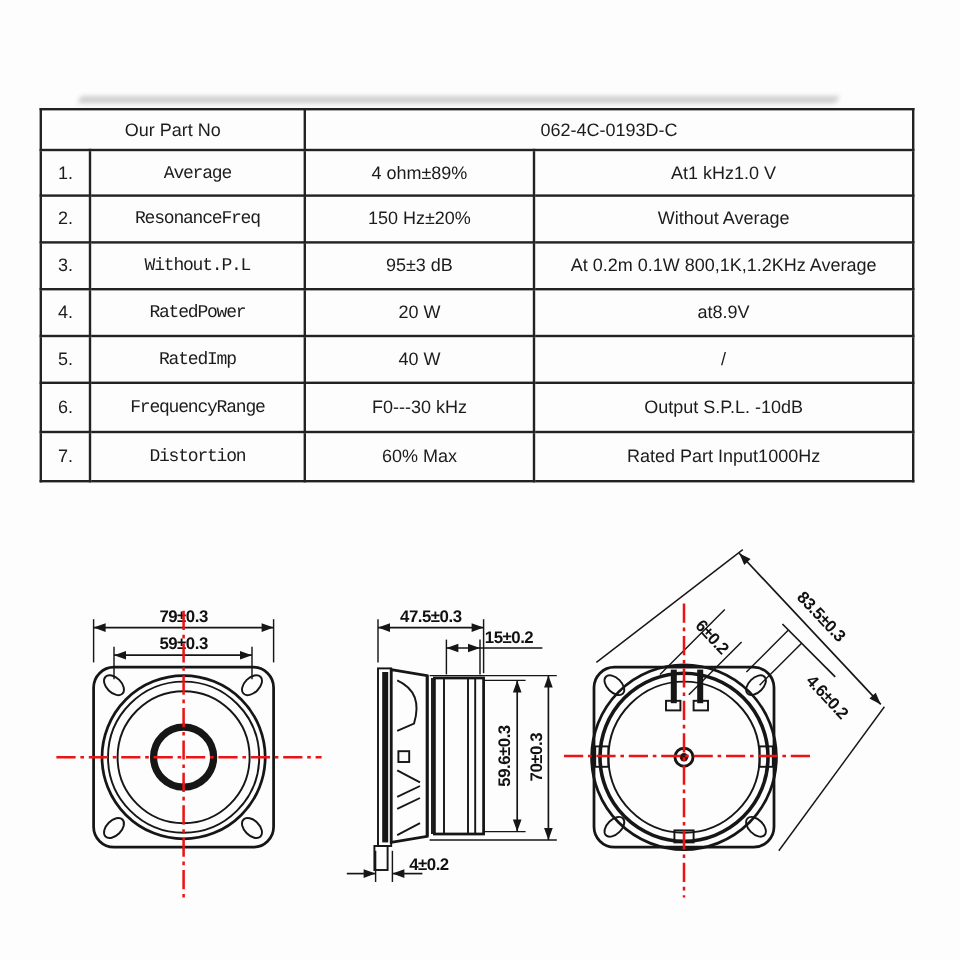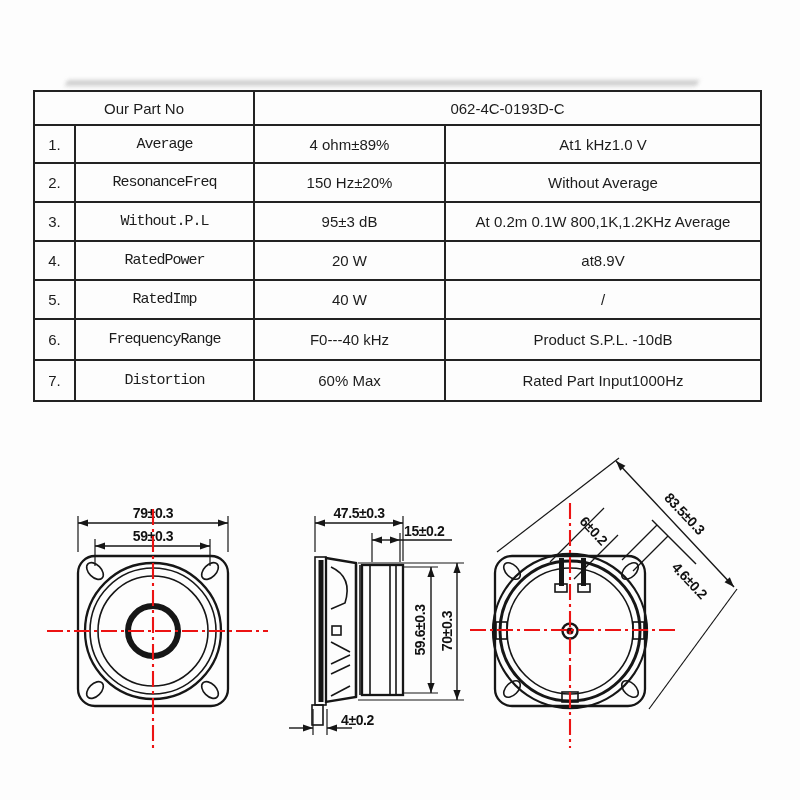--- a/index.html
+++ b/index.html
@@ -78,22 +78,22 @@
     </tr>
         <tr class="h39">
       <td>5.</td>
       <td class="c-item">RatedImp</td>
       <td>40 W</td>
       <td>/</td>
     </tr>
         <tr class="h41">
       <td>6.</td>
       <td class="c-item">FrequencyRange</td>
-      <td>F0---40 kHz</td>
-      <td>Product S.P.L. -10dB</td>
+      <td>F0---30 kHz</td>
+      <td>Output S.P.L. -10dB</td>
     </tr>
         <tr class="h41">
       <td>7.</td>
       <td class="c-item">Distortion</td>
       <td>60% Max</td>
       <td>Rated Part Input1000Hz</td>
     </tr>
       </tbody>
   </table>
 

